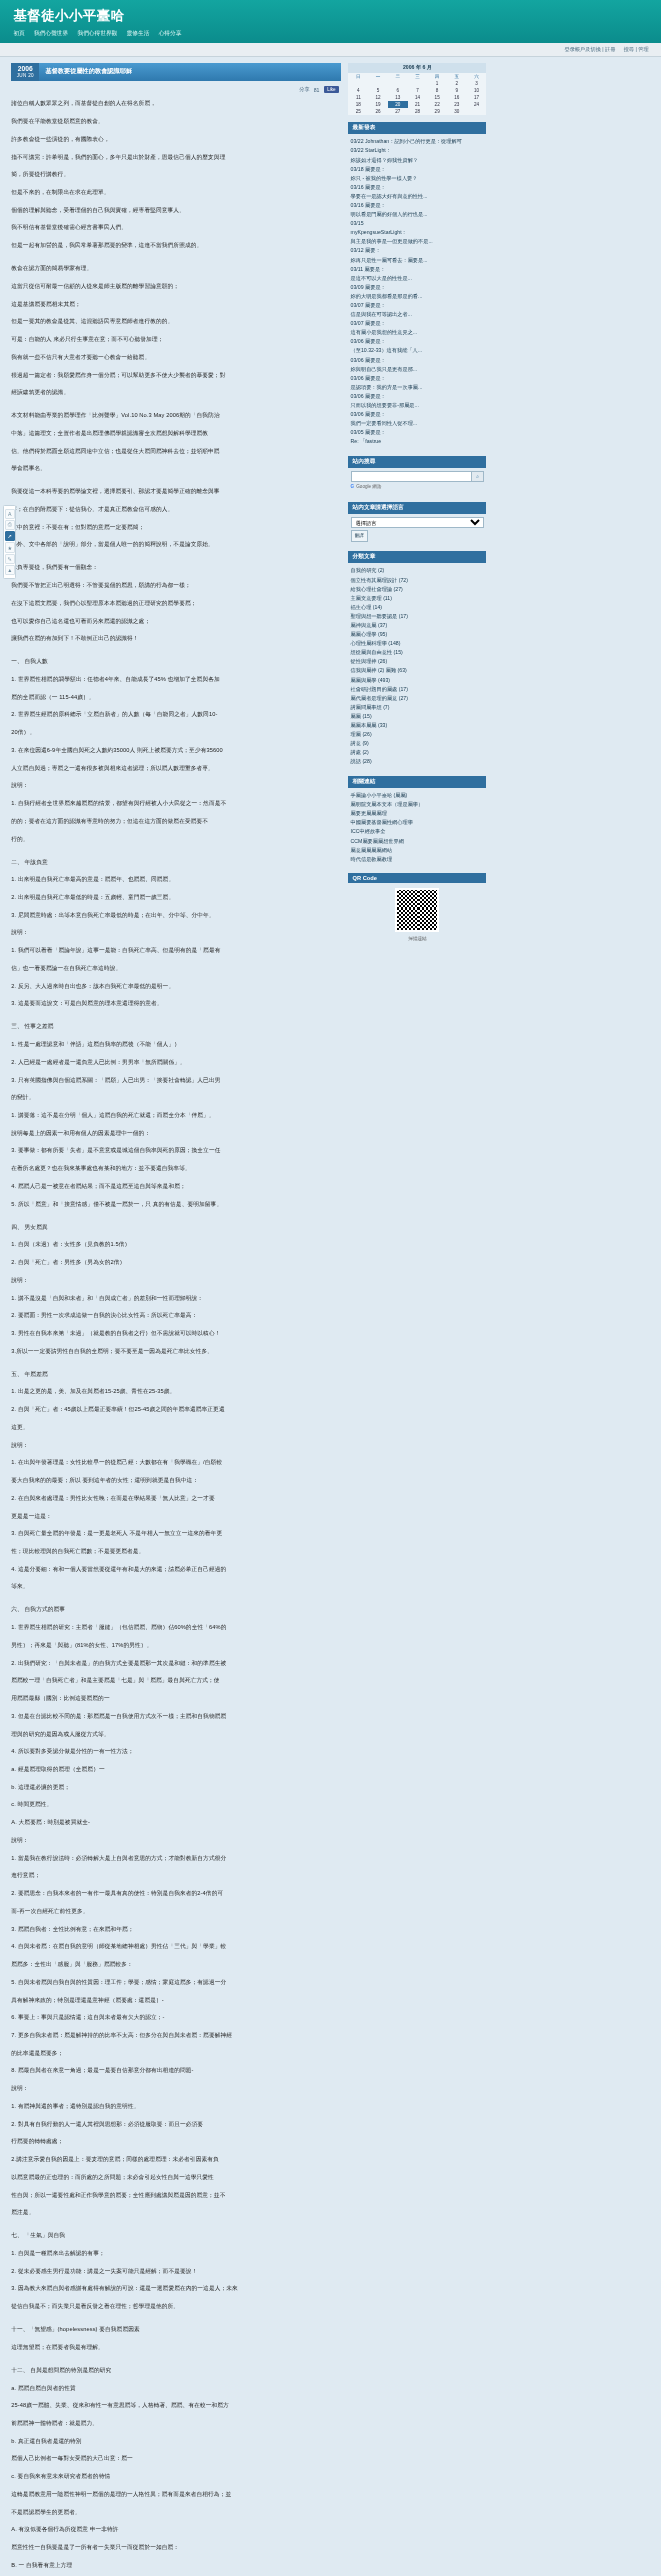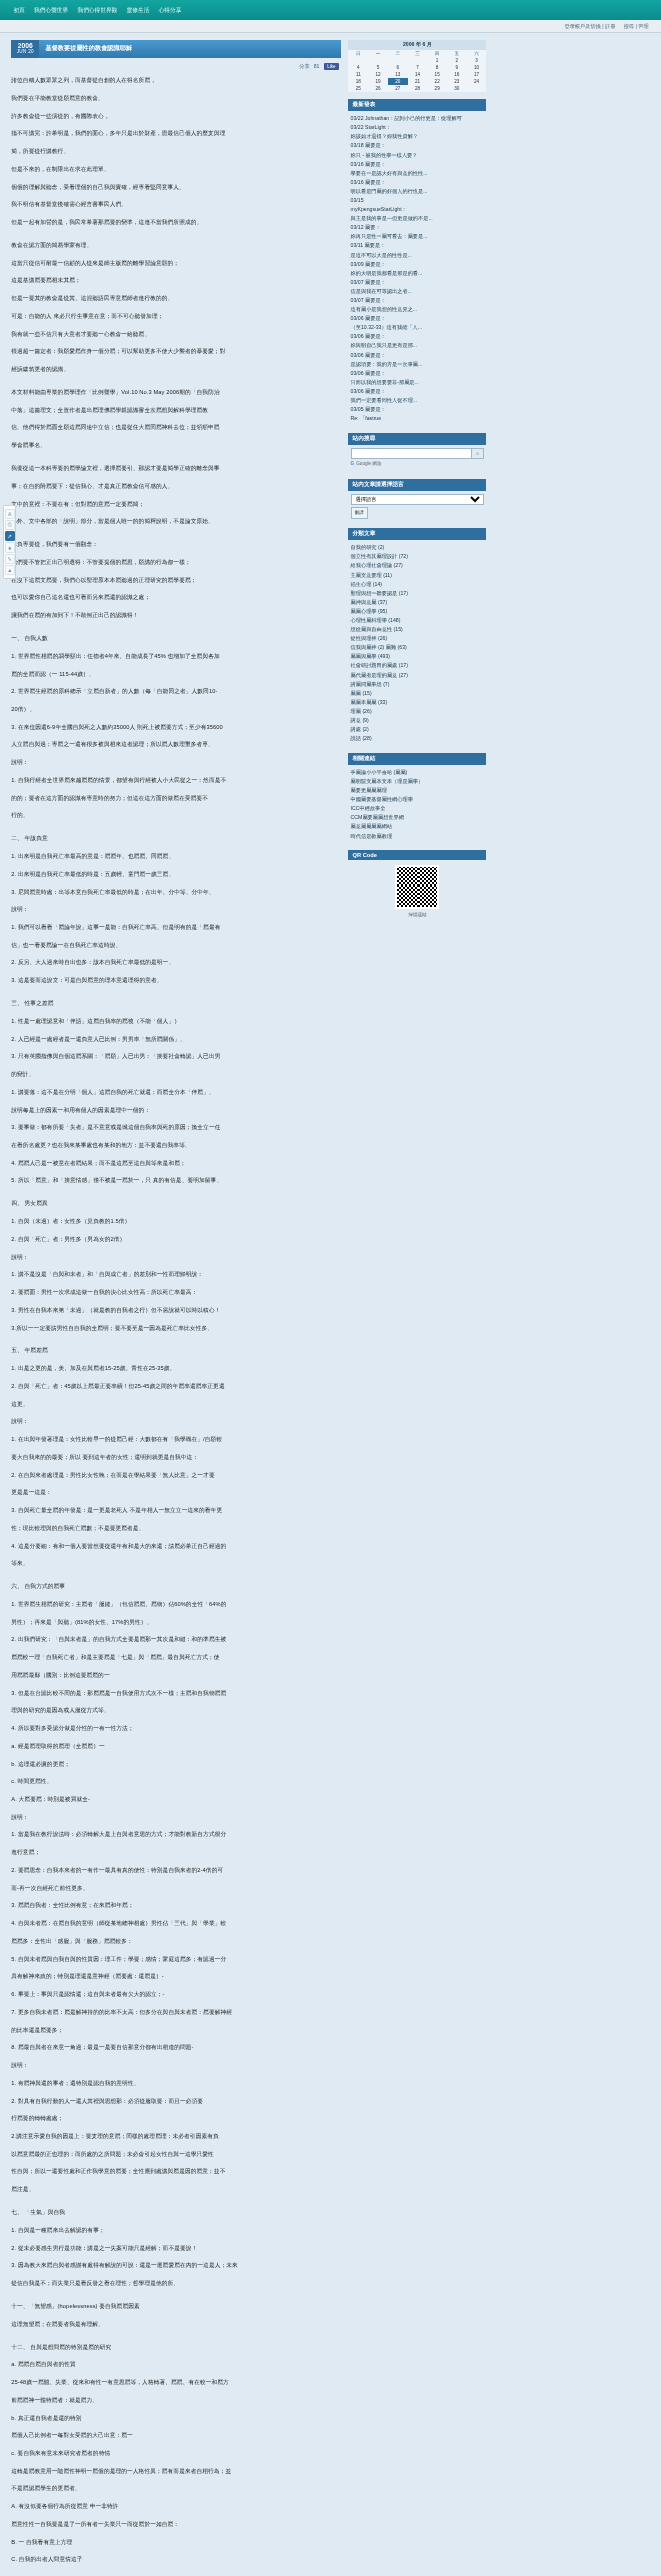--- a/index.html
+++ b/index.html
@@ -204,20 +204,21 @@
     font-size: 5.2px; color:#6d8b9e; background:#f7fafc;
   }
   .float-tools div.active { background:#2f6f9f; color:#fff; border-color:#2f6f9f;}
 </style>
 </head>
 <body>
 
 <div class="page">
 
   <div class="site-header">
+    <div class="site-title">基督徒小小平臺哈</div>
     <div class="site-nav">
       <span>初頁</span>
       <span>我們心聲世界</span>
       <span>我們心得世界觀</span>
       <span>靈修生活</span>
       <span>心得分享</span>
     </div>
   </div>
   <div class="nav-bar2">
     <span>登录帳戶及切換 | 註冊</span>

